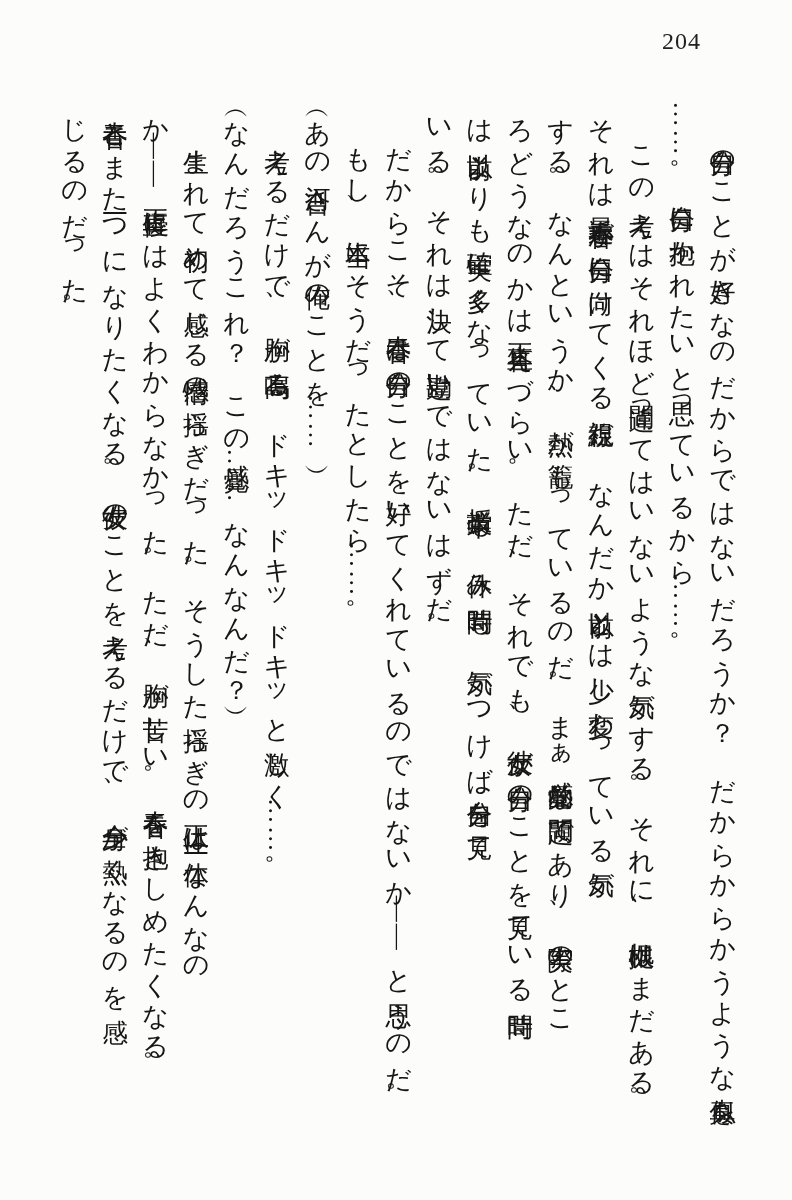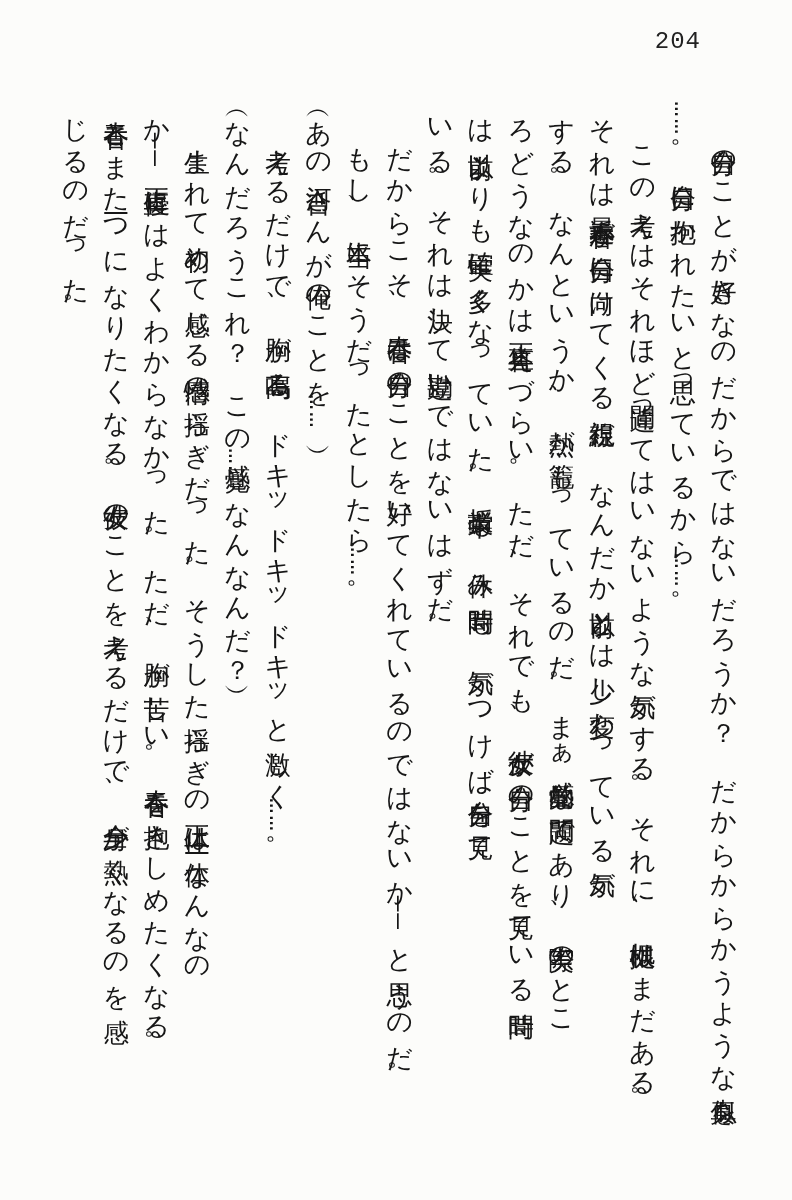--- a/index.html
+++ b/index.html
@@ -8,21 +8,21 @@
     width: 792px;
     height: 1200px;
     overflow: hidden;
     background: #fcfcfa;
   }
   .page {
     position: relative;
     width: 792px;
     height: 1200px;
     background: #fcfcfa;
-    font-family: Liberation Mono, monospace;
+    font-family: Liberation Serif, serif;
     color: #1b1b1b;
   }
   .page-number {
     position: absolute;
     top: 28px;
     right: 91px;
     font-size: 24px;
     letter-spacing: 1px;
     color: #222;
   }

